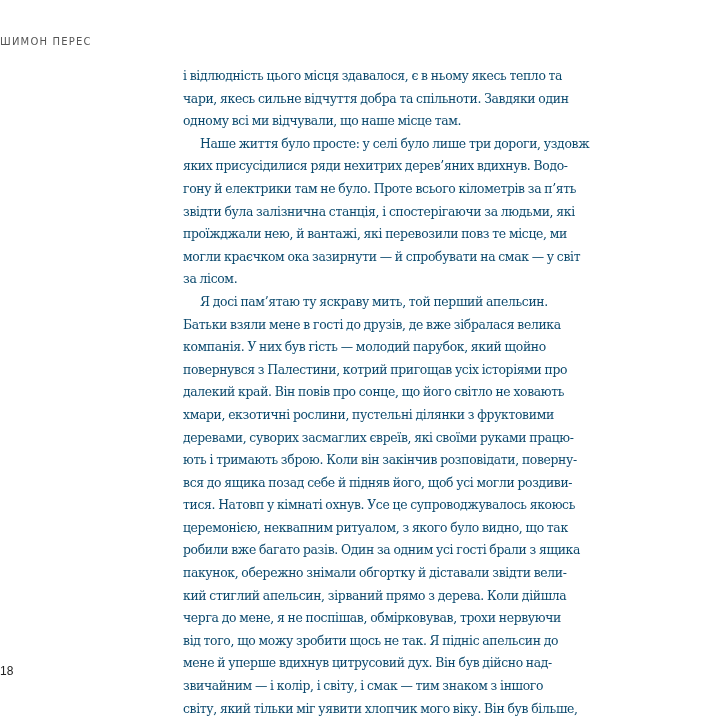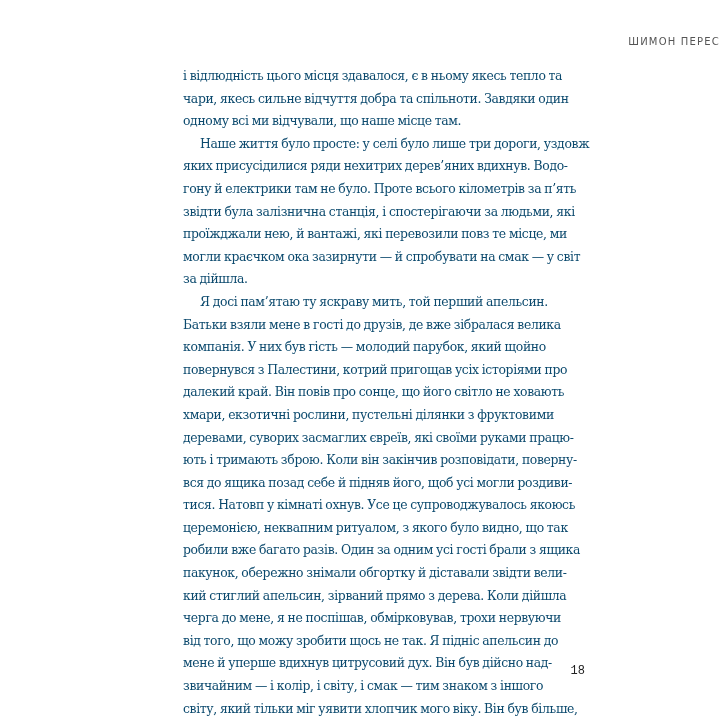--- a/index.html
+++ b/index.html
@@ -18,21 +18,21 @@
       left: 0; top: 0;
       width: 720px;
       height: 720px;
       background: #ffffff;
     }
     .running-head {
       position: absolute;
       top: 36px;
       left: 0;
       width: 720px;
-      text-align: right;
+      text-align: left;
       font-family: "DejaVu Sans", sans-serif;
       font-size: 10px;
       letter-spacing: 1.2px;
       color: #555555;
     }
     .body-text {
       position: absolute;
       left: 183px;
       top: 65px;
       width: 354px;
@@ -54,22 +54,22 @@
       text-align-last: left;
     }
     .line.indent {
       padding-left: 17px;
     }
     .folio {
       position: absolute;
       top: 664px;
       left: 0;
       width: 585px;
-      text-align: right;
-      font-family: Liberation Mono, monospace;
+      text-align: left;
+      font-family: Liberation Sans, sans-serif;
       font-size: 12px;
       color: #222222;
     }
   </style>
 </head>
 <body>
 
 <div class="page">
   <div class="running-head">ШИМОН ПЕРЕС</div>
 
@@ -81,21 +81,21 @@
       <span class="line last">одному всі ми відчували, що наше місце там.</span>
     </div>
 
     <div>
       <span class="line indent">Наше життя було просте: у селі було лише три дороги, уздовж</span>
       <span class="line">яких присусідилися ряди нехитрих дерев’яних вдихнув. Водо-</span>
       <span class="line">гону й електрики там не було. Проте всього кілометрів за п’ять</span>
       <span class="line">звідти була залізнична станція, і спостерігаючи за людьми, які</span>
       <span class="line">проїжджали нею, й вантажі, які перевозили повз те місце, ми</span>
       <span class="line">могли краєчком ока зазирнути — й спробувати на смак — у світ</span>
-      <span class="line last">за дійшла.</span>
+      <span class="line last">за лісом.</span>
     </div>
 
     <div>
       <span class="line indent">Я досі пам’ятаю ту яскраву мить, той перший апельсин.</span>
       <span class="line">Батьки взяли мене в гості до друзів, де вже зібралася велика</span>
       <span class="line">компанія. У них був гість — молодий парубок, який щойно</span>
       <span class="line">повернувся з Палестини, котрий пригощав усіх історіями про</span>
       <span class="line">далекий край. Він повів про сонце, що його світло не ховають</span>
       <span class="line">хмари, екзотичні рослини, пустельні ділянки з фруктовими</span>
       <span class="line">деревами, суворих засмаглих євреїв, які своїми руками працю-</span>

